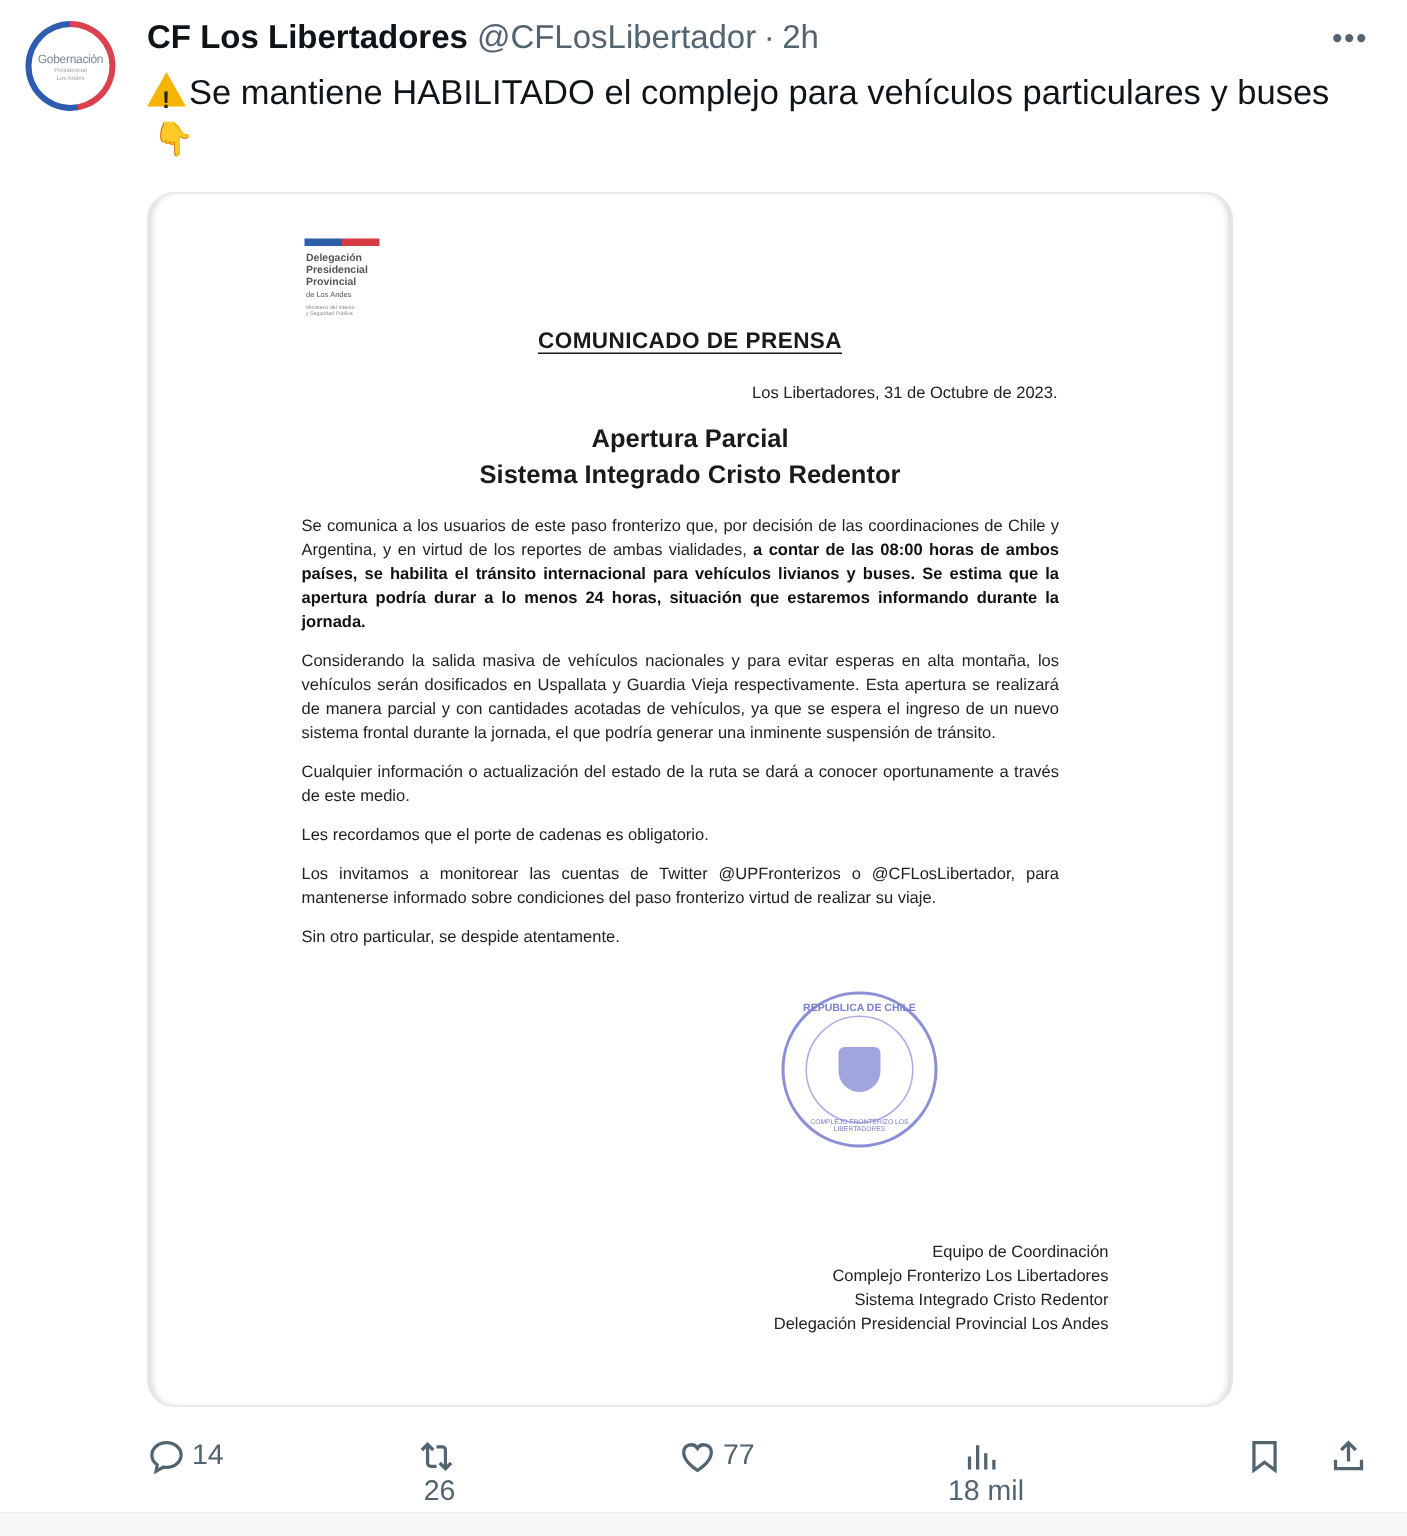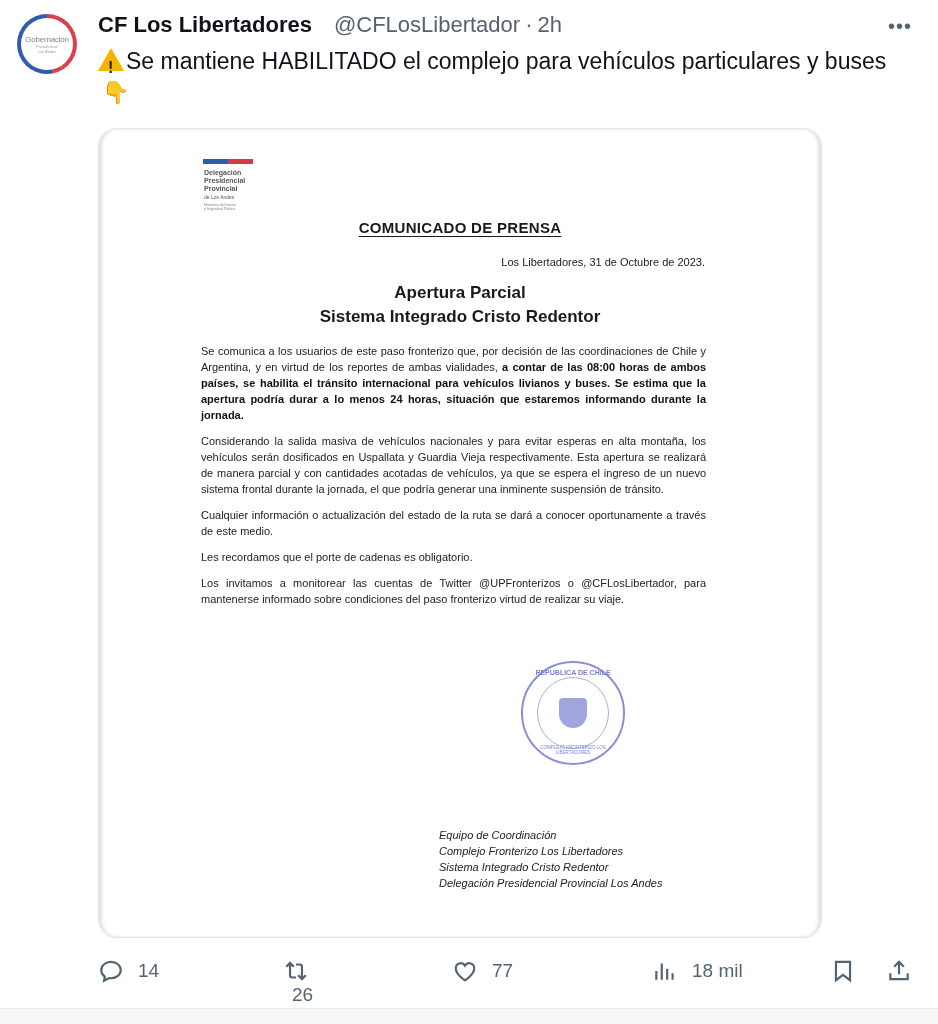--- a/index.html
+++ b/index.html
@@ -7,21 +7,21 @@
   body { font-family: "Liberation Sans", sans-serif; color: #0f1419; position: relative; }
 
   .avatar { position: absolute; left: 17px; top: 14px; width: 60px; height: 60px; border-radius: 50%;
     background: conic-gradient(#d9414f 0deg 170deg, #2f5cae 170deg 360deg); padding: 4px; }
   .avatar-inner { width: 100%; height: 100%; border-radius: 50%; background: #fff; display: flex; flex-direction: column; align-items: center; justify-content: center; }
   .avatar-title { font-size: 8px; color: #7b8794; font-weight: normal; letter-spacing: -0.2px; }
   .avatar-sub { font-size: 4px; color: #9aa4ae; line-height: 5px; }
 
   .header { position: absolute; left: 98px; top: 12px; display: flex; align-items: baseline; font-size: 22px; white-space: nowrap; }
   .display-name { font-weight: bold; color: #0f1419; }
-  .handle { color: #536471; margin-left: 22px; }
+  .handle { color: #536471; margin-left: 6px; }
   .dot { color: #536471; margin: 0 5px; }
   .time { color: #536471; }
   .more { position: absolute; right: 26px; top: 16px; font-size: 20px; color: #536471; letter-spacing: 1px; line-height: 20px; }
 
   .tweet-text { position: absolute; left: 98px; top: 46px; width: 790px; font-size: 23px; line-height: 31px; color: #0f1419; }
   .warn { display: inline-block; width: 0; height: 0; border-left: 13px solid transparent; border-right: 13px solid transparent; border-bottom: 23px solid #f4b400; position: relative; vertical-align: -2px; margin-right: 2px; }
   .warn::after { content: "!"; position: absolute; left: -3px; top: 4px; font-size: 16px; font-weight: bold; color: #222; }
   .hand { display: inline-block; font-size: 22px; color: #f5c33b; margin-left: 4px; }
 
   .card { position: absolute; left: 98px; top: 128px; width: 724px; height: 810px; border: 1px solid #e3e6e8; border-radius: 18px; background: #fff; overflow: hidden;
@@ -42,26 +42,26 @@
   .doc-body { position: absolute; left: 102px; width: 505px; top: 214px; font-size: 11px; line-height: 16px; color: #222; text-align: justify; }
   .doc-body p { margin-bottom: 10px; }
   .doc-body b { font-weight: bold; color: #111; }
 
   .seal { position: absolute; left: 422px; top: 532px; width: 104px; height: 104px; border-radius: 50%; border: 2px solid #8a8fd6; display: flex; align-items: center; justify-content: center; }
   .seal-inner { width: 72px; height: 72px; border-radius: 50%; border: 1px solid #a9ace3; display: flex; align-items: center; justify-content: center; }
   .seal-shield { width: 28px; height: 30px; background: #8a8fd6; border-radius: 4px 4px 14px 14px; opacity: 0.8; }
   .seal-text-top { position: absolute; top: 6px; left: 0; width: 100%; text-align: center; font-size: 7px; color: #7b80cf; font-weight: bold; }
   .seal-text-bottom { position: absolute; bottom: 8px; left: 0; width: 100%; text-align: center; font-size: 4.5px; color: #7b80cf; }
 
-  .signature { position: absolute; left: 340px; width: 300px; top: 698px; text-align: left; font-size: 11px; line-height: 16px; color: #222; font-style: italic; }
+  .signature { position: absolute; left: 340px; width: 300px; top: 698px; text-align: right; font-size: 11px; line-height: 16px; color: #222; }
 
   .actions { position: absolute; left: 98px; top: 958px; width: 820px; height: 34px; }
   .action { position: absolute; top: 0; display: flex; align-items: center; color: #536471; font-size: 19px; }
   .action svg { width: 26px; height: 26px; stroke: #536471; fill: none; stroke-width: 2; }
-  .action .count { margin-left: 14px; }
+  .action .count { margin-left: 4px; }
   .bottom-line { position: absolute; left: 0; top: 1008px; width: 938px; height: 16px; background: #f7f7f7; border-top: 1px solid #eceeef; }
 </style>
 </head>
 <body>
 
 <div class="avatar">
   <div class="avatar-inner">
     <span class="avatar-title">Gobernación</span>
     <span class="avatar-sub">Presidencial</span>
     <span class="avatar-sub">Los Andes</span>
@@ -103,20 +103,21 @@
       <div>Apertura Parcial</div>
       <div>Sistema Integrado Cristo Redentor</div>
     </div>
 
     <div class="doc-body">
       <p><span>Se comunica a los usuarios de este paso fronterizo que, por decisión de las coordinaciones de Chile y Argentina, y en virtud de los reportes de ambas vialidades, </span><b>a contar de las 08:00 horas de ambos países, se habilita el tránsito internacional para vehículos livianos y buses. Se estima que la apertura podría durar a lo menos 24 horas, situación que estaremos informando durante la jornada.</b></p>
       <p>Considerando la salida masiva de vehículos nacionales y para evitar esperas en alta montaña, los vehículos serán dosificados en Uspallata y Guardia Vieja respectivamente. Esta apertura se realizará de manera parcial y con cantidades acotadas de vehículos, ya que se espera el ingreso de un nuevo sistema frontal durante la jornada, el que podría generar una inminente suspensión de tránsito.</p>
       <p>Cualquier información o actualización del estado de la ruta se dará a conocer oportunamente a través de este medio.</p>
       <p>Les recordamos que el porte de cadenas es obligatorio.</p>
       <p>Los invitamos a monitorear las cuentas de Twitter @UPFronterizos o @CFLosLibertador, para mantenerse informado sobre condiciones del paso fronterizo virtud de realizar su viaje.</p>
+      <p>Sin otro particular, se despide atentamente.</p>
     </div>
 
     <div class="seal">
       <div class="seal-text-top">REPUBLICA DE CHILE</div>
       <div class="seal-inner">
         <div class="seal-shield"></div>
       </div>
       <div class="seal-text-bottom">COMPLEJO FRONTERIZO LOS LIBERTADORES</div>
     </div>
 
@@ -141,21 +142,21 @@
         <path d="M3 8l3.5-3.5L10 8M6.5 4.5V16c0 1.1.9 2 2 2H12M21 16l-3.5 3.5L14 16M17.5 19.5V8c0-1.1-.9-2-2-2H12"></path>
       </svg>
     <span class="count">26</span>
   </div>
   <div class="action" style="left:354px;">
     <svg viewBox="0 0 24 24">
         <path d="M12 20.5s-8.5-5-8.5-11A4.6 4.6 0 0 1 12 7a4.6 4.6 0 0 1 8.5 2.5c0 6-8.5 11-8.5 11z"></path>
       </svg>
     <span class="count">77</span>
   </div>
-  <div class="action" style="left:554px;">
+  <div class="action" style="left:530px;flex-direction:column;">
     <svg viewBox="0 0 24 24">
         <path d="M4 20V12M9 20V5M14 20V10M19 20V14"></path>
       </svg>
     <span class="count">18 mil</span>
   </div>
   <div class="action" style="left:732px;">
     <svg viewBox="0 0 24 24">
         <path d="M5.5 3.5h13v17L12 15.5l-6.5 5z"></path>
       </svg>
   </div>

